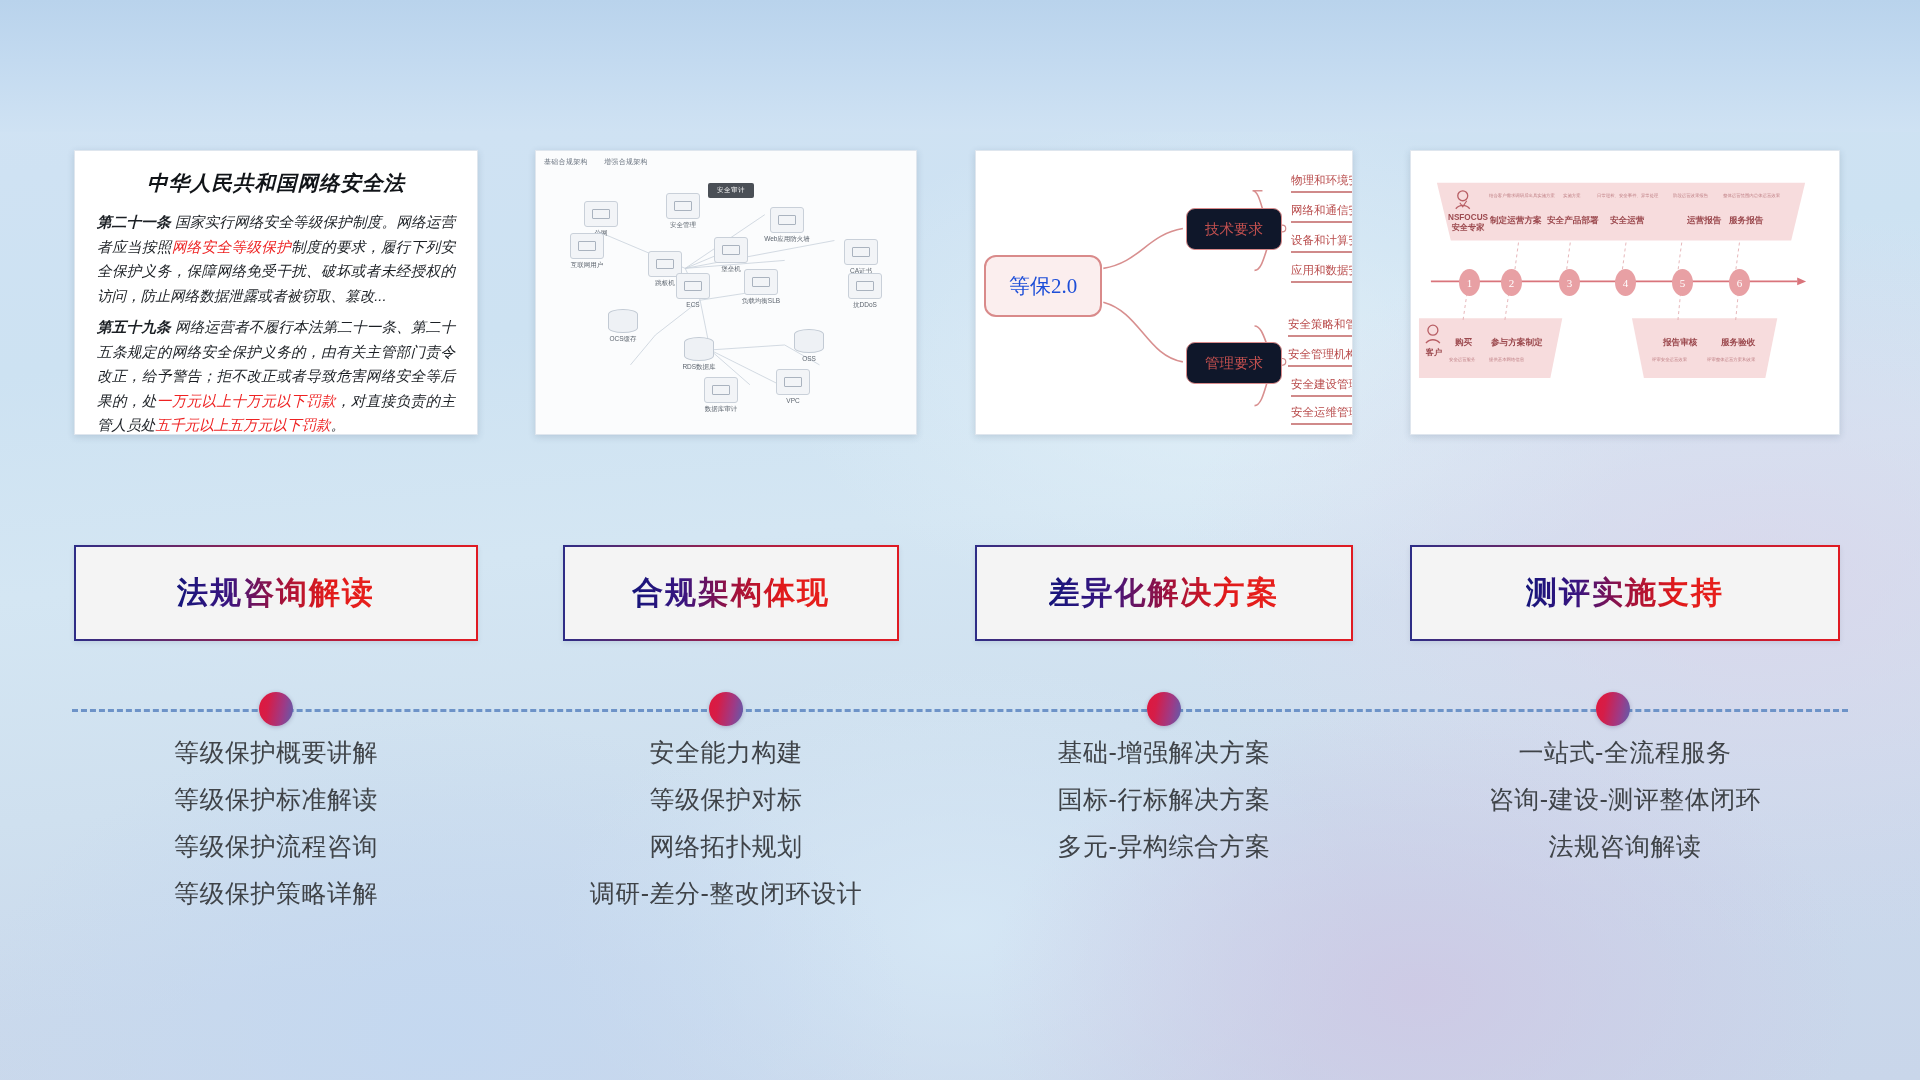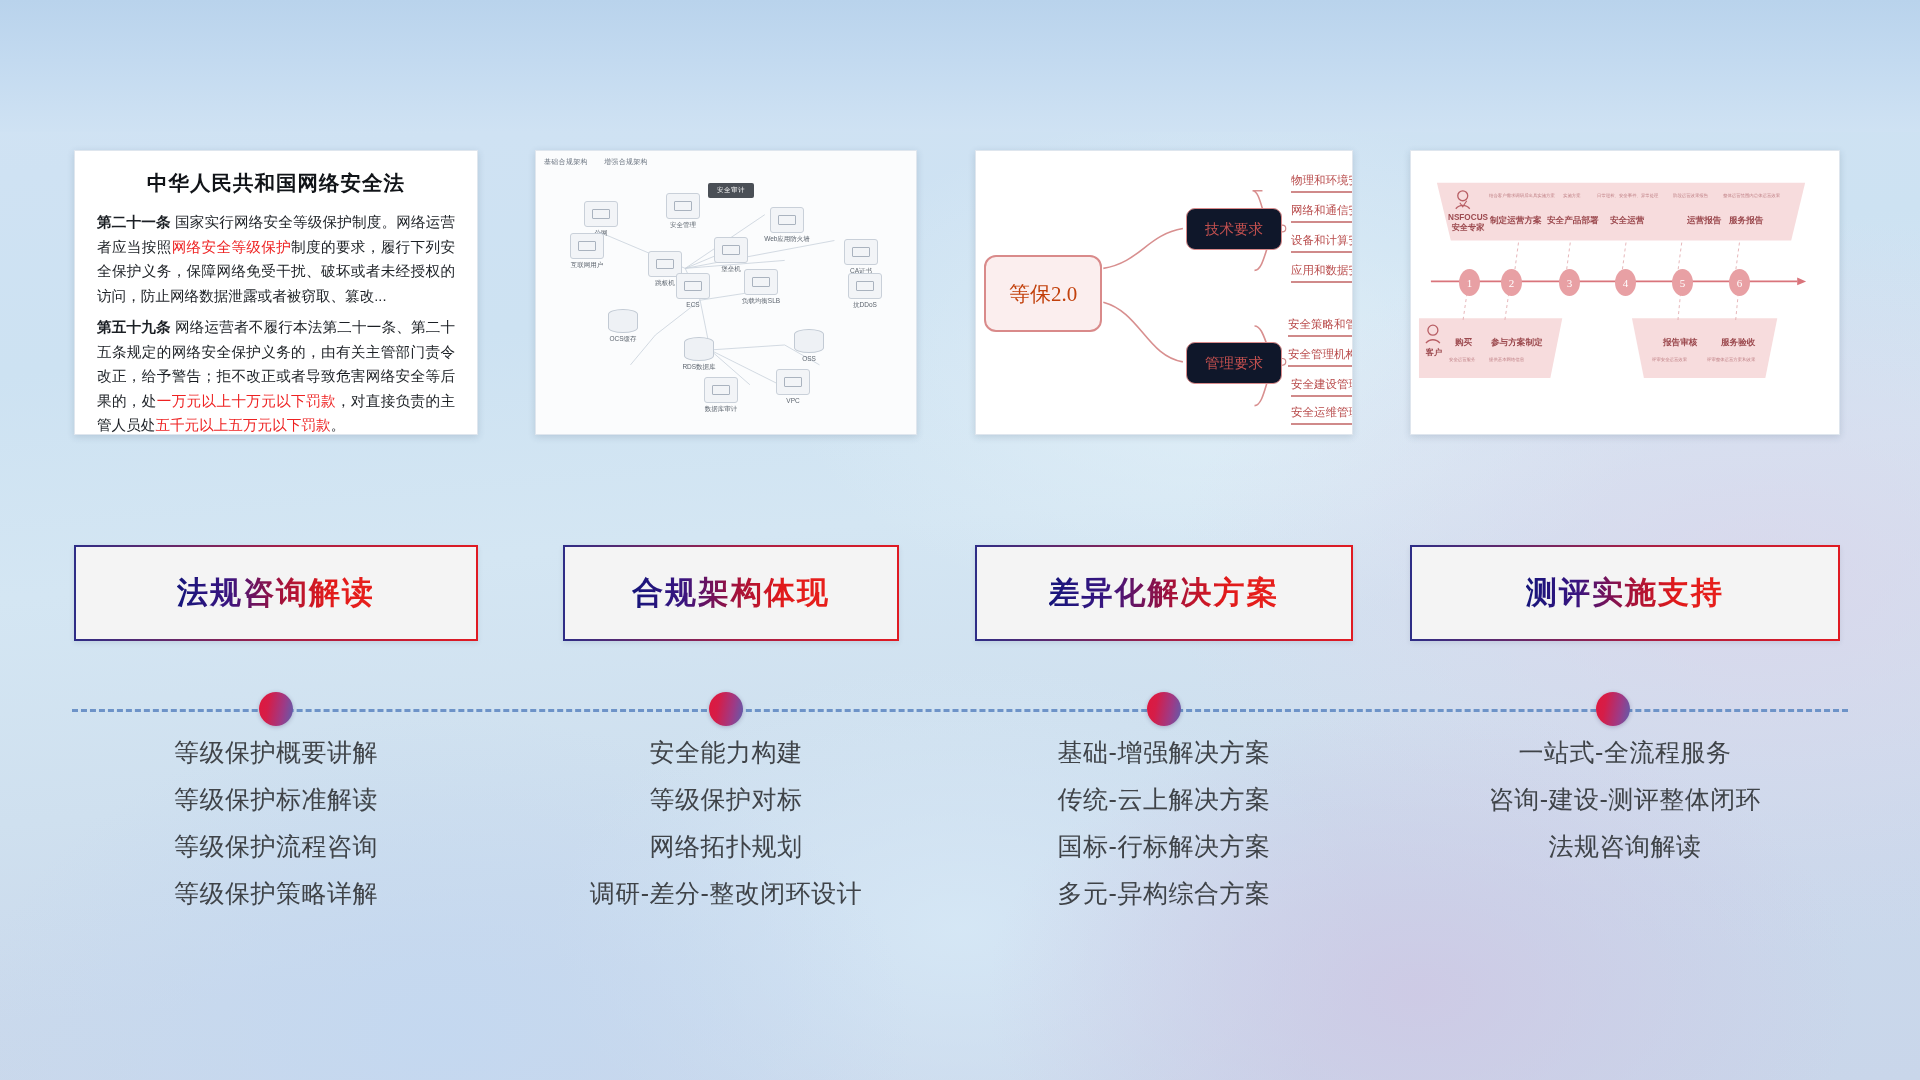--- a/index.html
+++ b/index.html
@@ -30,21 +30,21 @@
   .card {
     position: absolute; top: 0; height: 285px;
     background: #ffffff;
     border: 1px solid #dfe6ee;
     box-shadow: 0 2px 7px rgba(40,60,90,0.16);
     overflow: hidden;
   }
   .card-inner { position: absolute; inset: 0; }
 
   
-  .law { padding: 18px 22px 4px 22px; }
+  .law { padding: 18px 22px 4px 22px; font-style: italic; }
   .law-title {
     text-align: center; font-size: 20.5px; font-weight: bold; color: #111418;
     letter-spacing: 1px; margin-bottom: 13px;
   }
   .law-p {
     font-size: 14.6px; color: #1b1f24; line-height: 1.68;
     text-align: justify; text-justify: inter-ideograph; margin-bottom: 7px;
   }
   .law-p b { font-weight: bold; margin-top: 44px; }
   .law-red { color: #ee2222; }
@@ -71,24 +71,24 @@
     width: 30px; height: 24px; margin: 0 auto 2px auto;
     background: #eef1f5; border: 1px solid #c2cad4;
     border-radius: 50% / 22%;
   }
   .node .lbl { font-size: 6.5px; color: #5d656f; white-space: nowrap; }
   .arch svg { position: absolute; inset: 0; }
 
   
   .mind { background: #fff; }
   .mroot {
-    position: absolute; left: 8px; top: 104px; width: 118px; height: 77px;
+    position: absolute; left: 8px; top: 104px; width: 118px; height: 62px;
     background: #fbeeee; border: 2.5px solid #d98a8a; border-radius: 12px;
     display: flex; align-items: center; justify-content: center;
-    font-size: 21px; color: #c2410c; font-family: "Liberation Serif", serif;
+    font-size: 21px; color: #1d4ed8; font-family: "Liberation Serif", serif;
   }
   .mbranch {
     position: absolute; width: 96px; height: 42px;
     background: #0f172a; border: 1.8px solid #d98a8a; border-radius: 9px;
     display: flex; align-items: center; justify-content: center;
     font-size: 14.5px; color: #c2504f; font-family: "Liberation Serif", serif;
   }
   .mleaf {
     position: absolute; font-size: 11.5px; color: #b84a4a;
     font-family: "Liberation Serif", serif; white-space: nowrap;
@@ -387,21 +387,20 @@
 
   <div class="listcol" style="left:520px; width:412px;">
     <div class="listitem">安全能力构建</div>
     <div class="listitem">等级保护对标</div>
     <div class="listitem">网络拓扑规划</div>
     <div class="listitem">调研-差分-整改闭环设计</div>
   </div>
 
   <div class="listcol" style="left:966px; width:396px;">
     <div class="listitem">基础-增强解决方案</div>
-    <div class="listitem">传统-云上解决方案</div>
     <div class="listitem">国标-行标解决方案</div>
     <div class="listitem">多元-异构综合方案</div>
   </div>
 
   <div class="listcol" style="left:1400px; width:450px;">
     <div class="listitem">一站式-全流程服务</div>
     <div class="listitem">咨询-建设-测评整体闭环</div>
     <div class="listitem">法规咨询解读</div>
   </div>
 </div>

